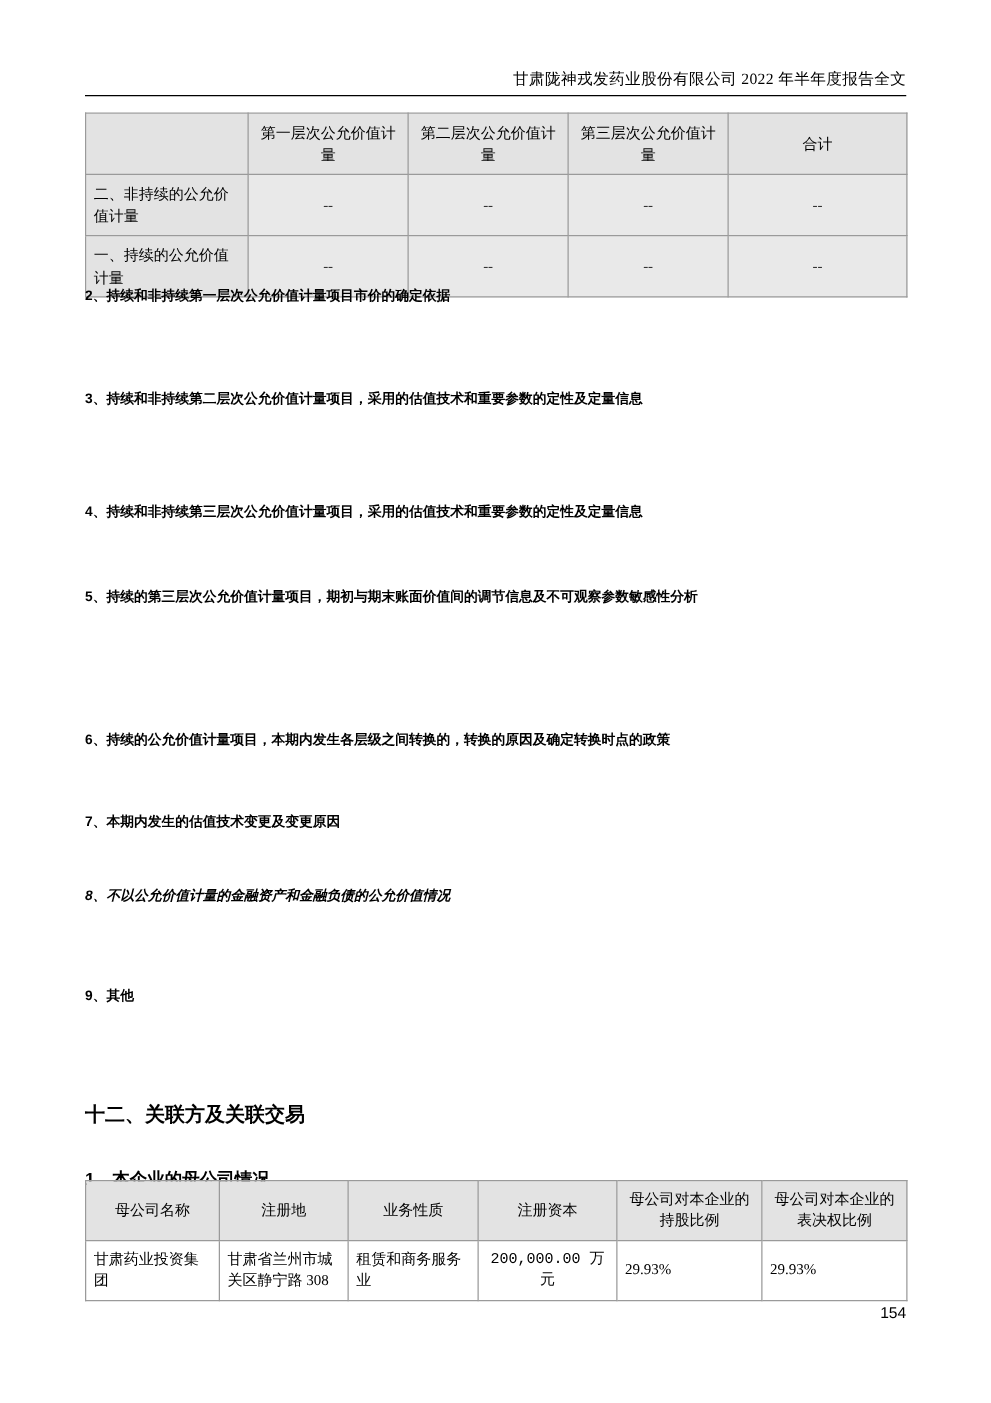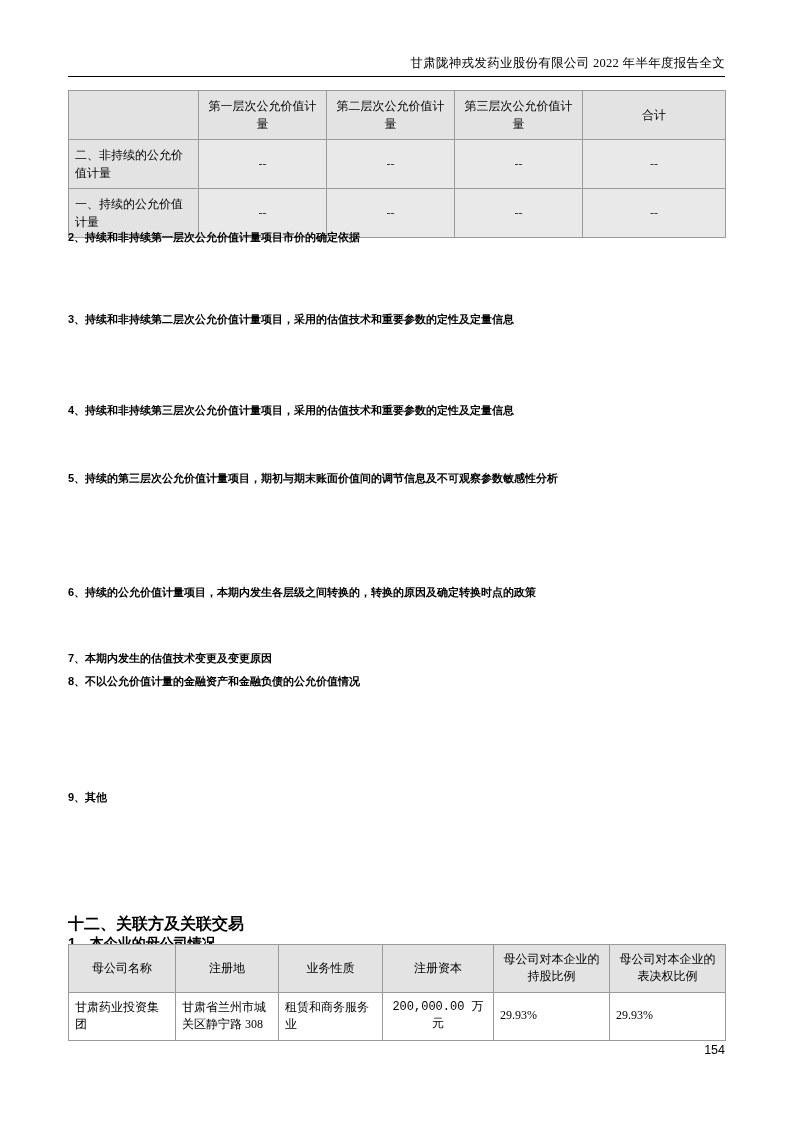--- a/index.html
+++ b/index.html
@@ -180,24 +180,24 @@
       </tr>
     </tbody>
   </table>
 
   <div class="para" style="top:229px;">2、持续和非持续第一层次公允价值计量项目市价的确定依据</div>
   <div class="para" style="top:311px;">3、持续和非持续第二层次公允价值计量项目，采用的估值技术和重要参数的定性及定量信息</div>
   <div class="para" style="top:402px;">4、持续和非持续第三层次公允价值计量项目，采用的估值技术和重要参数的定性及定量信息</div>
   <div class="para" style="top:470px;">5、持续的第三层次公允价值计量项目，期初与期末账面价值间的调节信息及不可观察参数敏感性分析</div>
   <div class="para" style="top:556px;margin-top:28px;">6、持续的公允价值计量项目，本期内发生各层级之间转换的，转换的原因及确定转换时点的政策</div>
   <div class="para" style="top:650px;">7、本期内发生的估值技术变更及变更原因</div>
-  <div class="para" style="top:673px;">8、不以公允价值计量的金融资产和金融负债的公允价值情况</div>
+  <div class="para" style="top:709px;font-style:italic;">8、不以公允价值计量的金融资产和金融负债的公允价值情况</div>
   <div class="para" style="top:789px;">9、其他</div>
 
-  <div class="section-title" style="top:882px;margin-top:32px;">十二、关联方及关联交易</div>
+  <div class="section-title" style="top:882px;">十二、关联方及关联交易</div>
   <div class="sub-title" style="top:935px;">1、本企业的母公司情况</div>
 
   <table class="pc-table">
     <colgroup>
       <col style="width:107px">
       <col style="width:103px">
       <col style="width:104px">
       <col style="width:111px">
       <col style="width:116px">
       <col style="width:116px">

